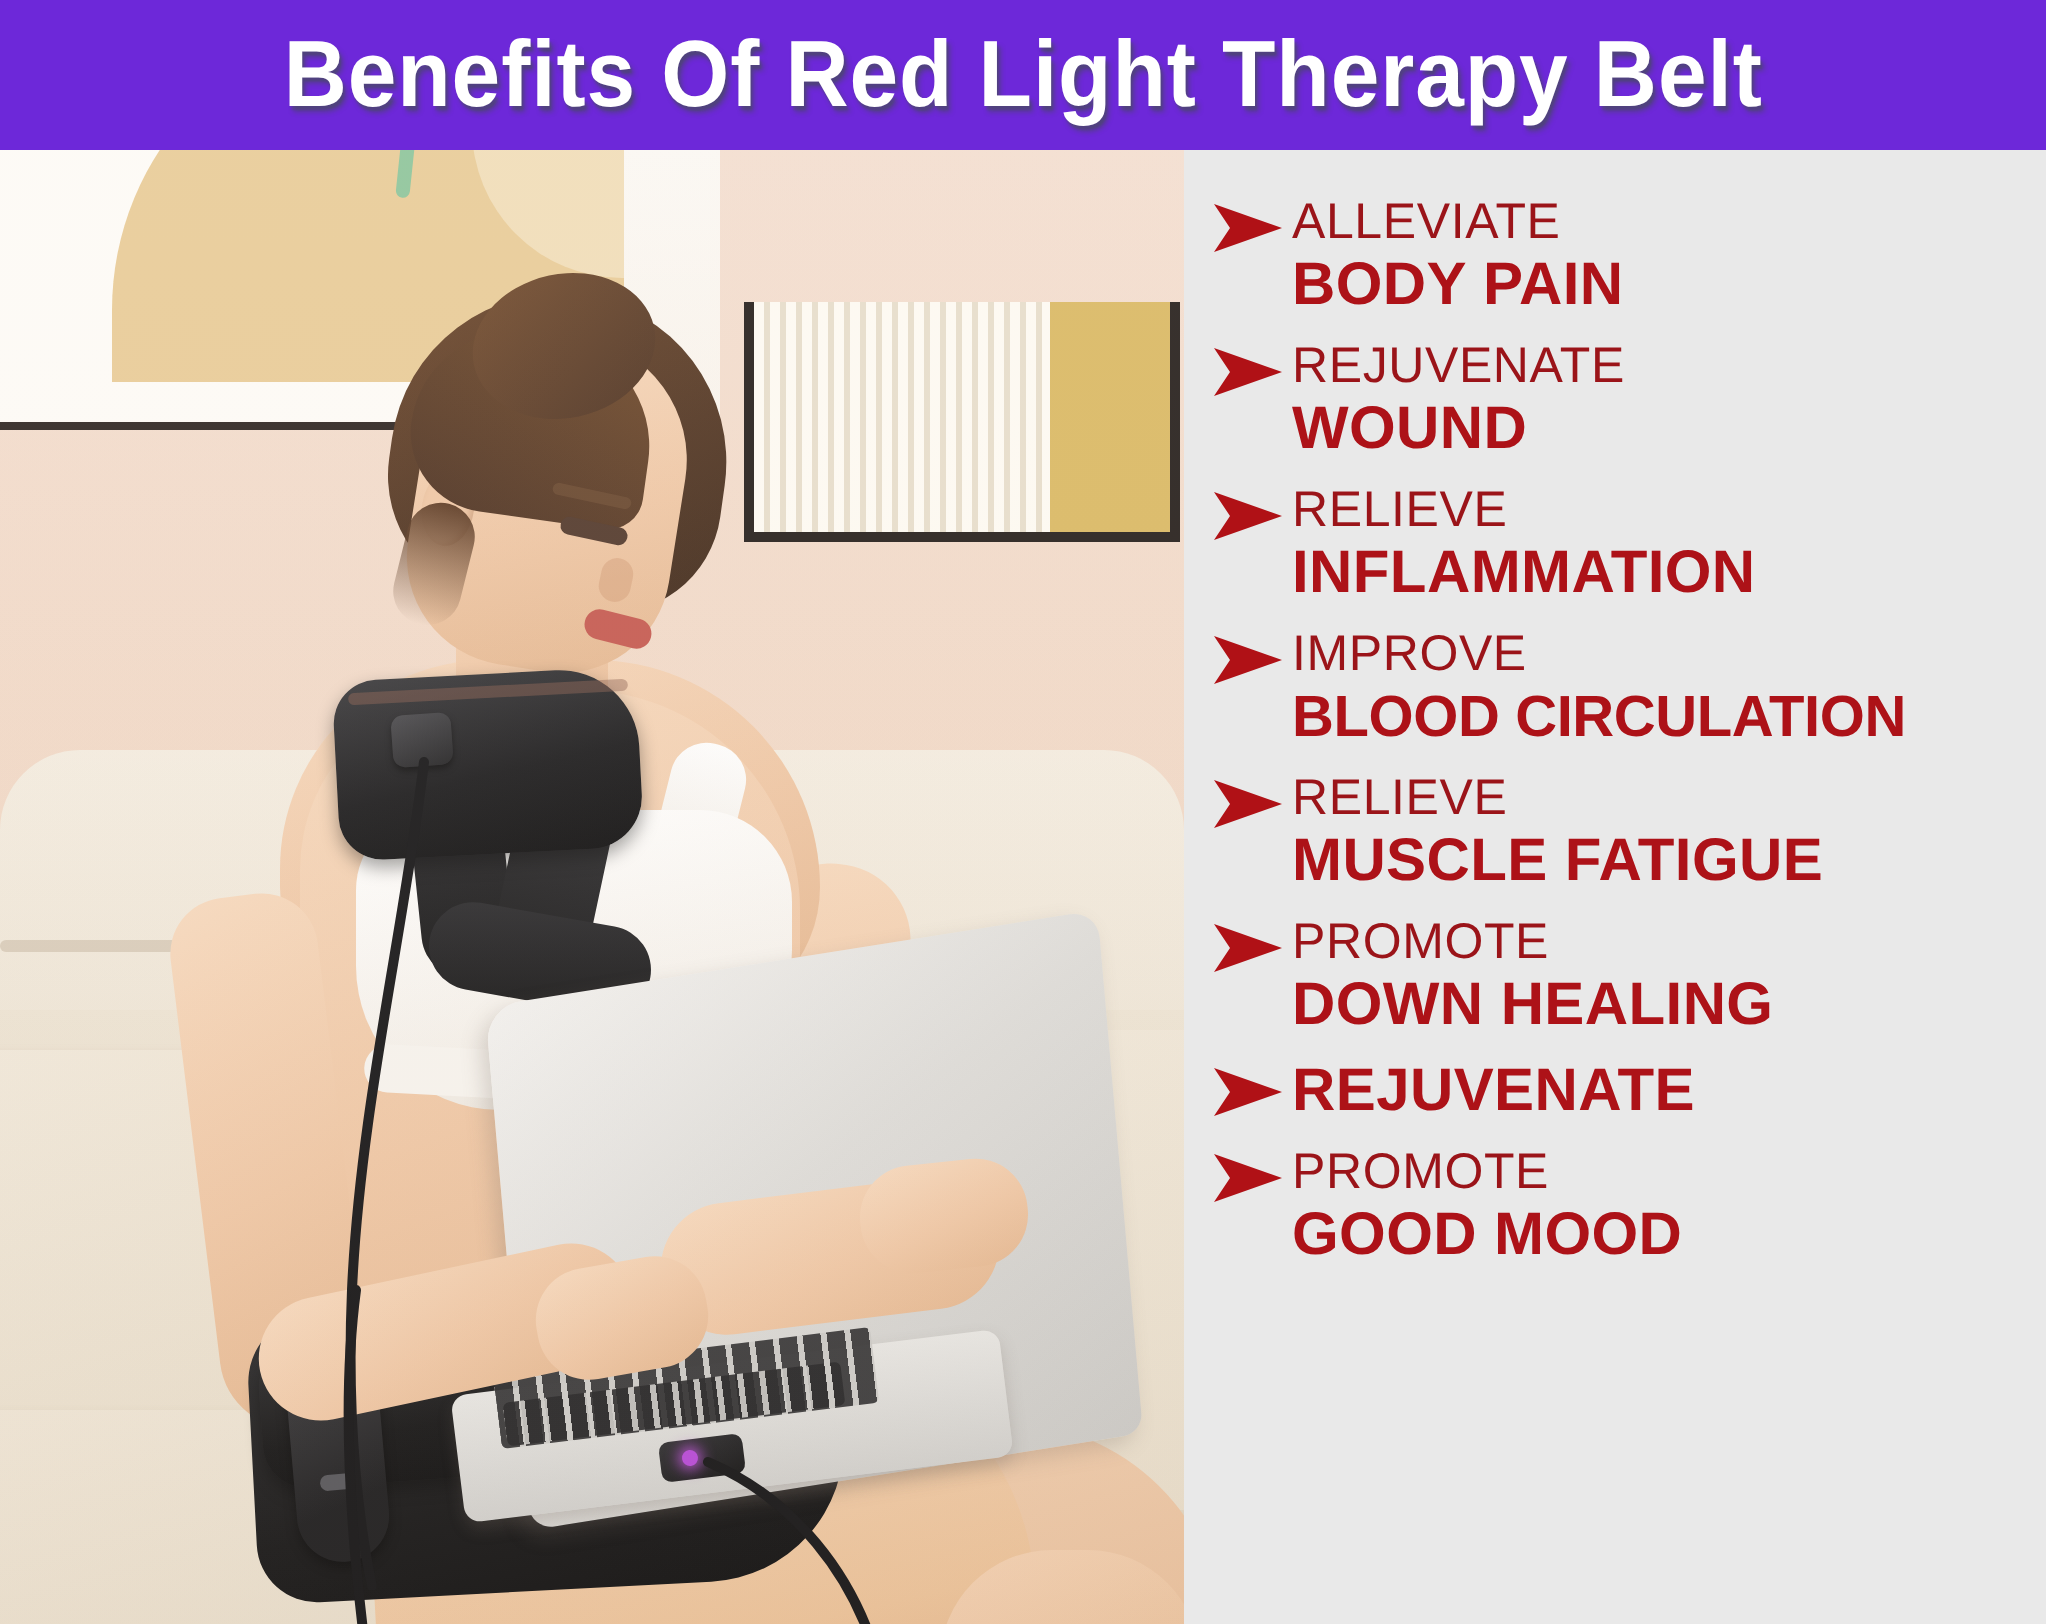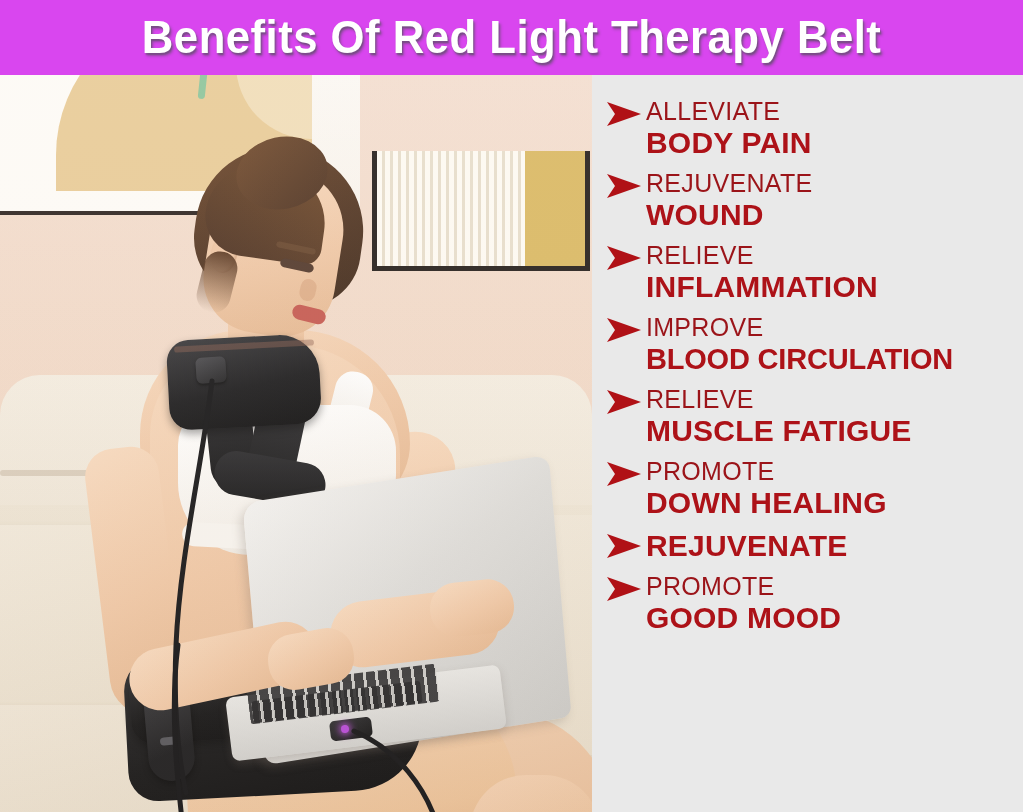--- a/index.html
+++ b/index.html
@@ -15,21 +15,21 @@
     position:relative;
     width:1023px; height:812px;
     overflow:hidden;
     background:#ffffff;
   }
 
   
   #header-banner {
     position:absolute; left:0; top:0;
     width:1023px; height:75px;
-    background:#d946ef;
+    background:#6d28d9;
     display:flex; align-items:center; justify-content:center;
     z-index:5;
   }
   #poster-title {
     font-family:"Liberation Sans", sans-serif;
     font-weight:bold;
     font-size:47px;
     line-height:1;
     letter-spacing:0.5px;
     color:#ffffff;

